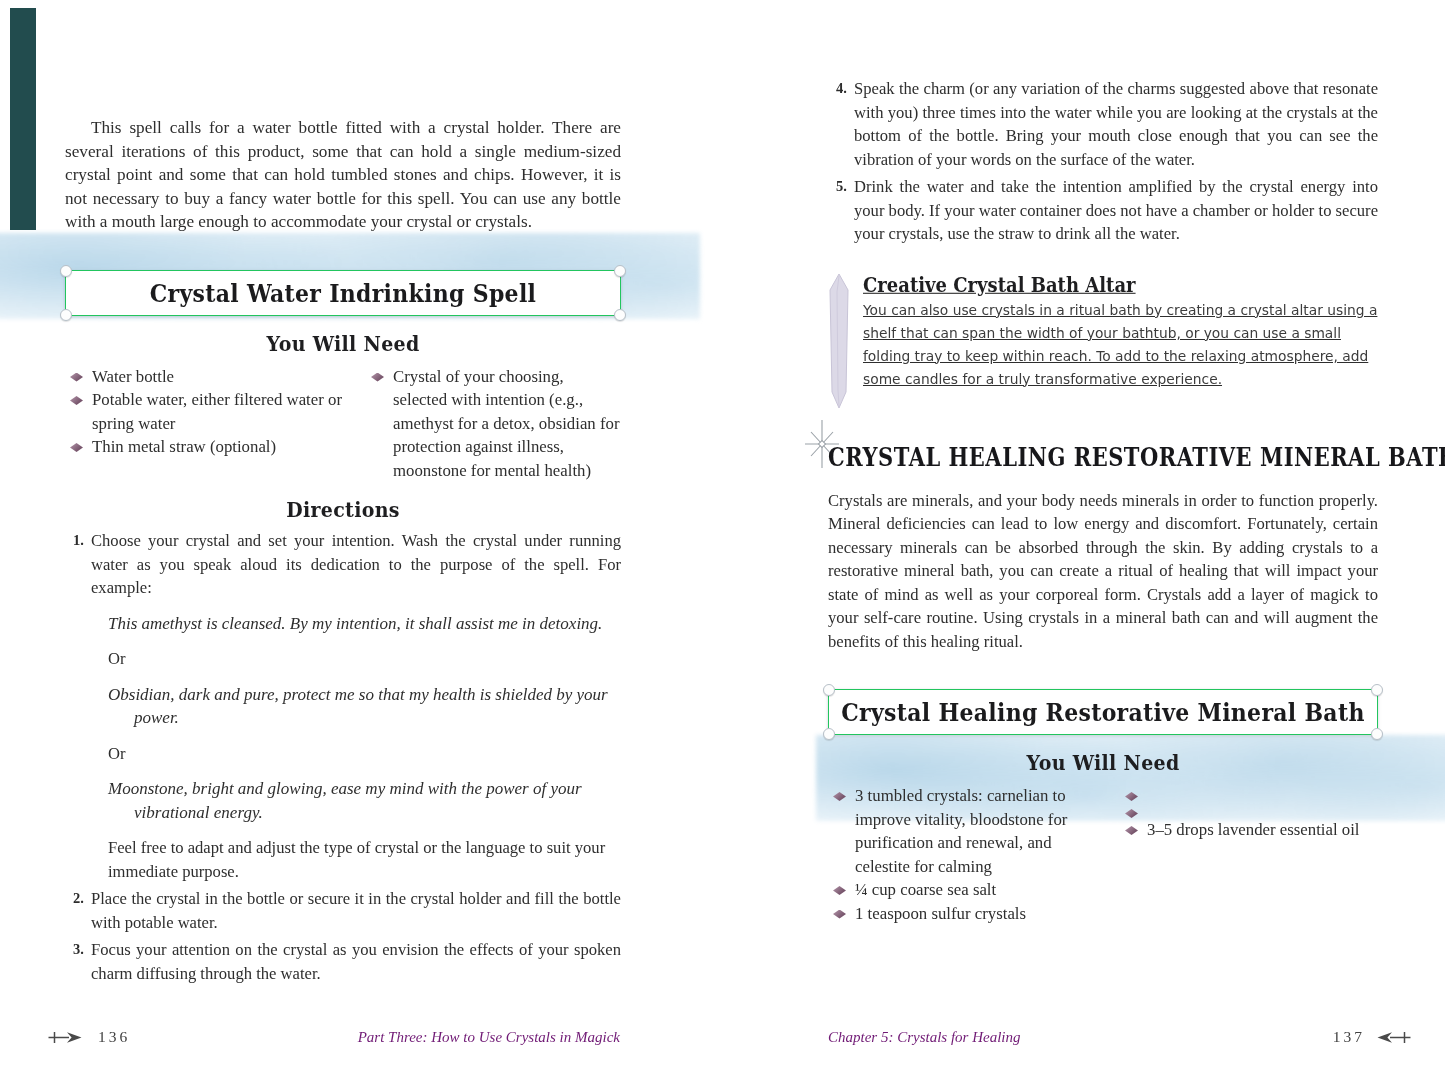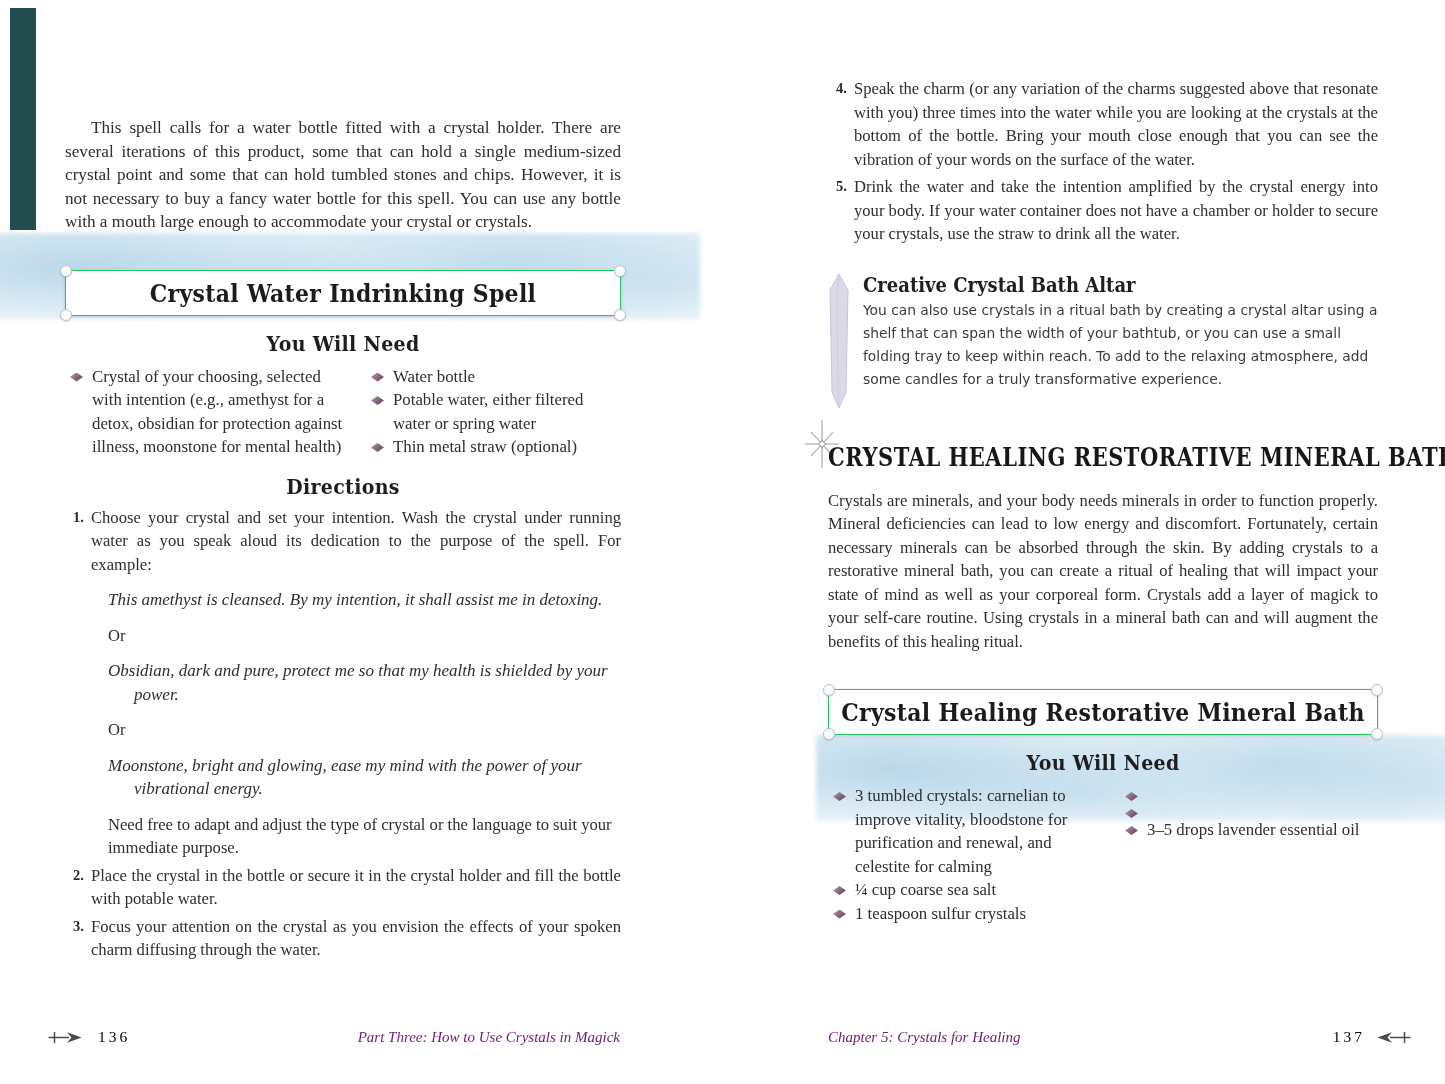--- a/index.html
+++ b/index.html
@@ -60,38 +60,38 @@
   .step-num{flex:0 0 26px;box-sizing:border-box;padding-left:8px;
     font-size:14.5px;font-weight:700;line-height:23.5px;color:#2c2c2c;}
   .step-text{flex:1;font-size:16.6px;line-height:23.5px;text-align:justify;}
   .charm{margin:12px 0 0 43px;padding-left:26px;text-indent:-26px;
     font-style:italic;font-size:17px;line-height:23.5px;}
   .or-line{margin:12px 0 0 43px;font-size:16.6px;line-height:23.5px;}
   .note{margin:12px 0 2px 43px;font-size:16.6px;line-height:23.5px;}
 
   .sidebar{display:flex;margin-top:26px;}
   .crystal{flex:0 0 22px;margin-top:2px;}
-  .sidebar-body{margin-left:13px;flex:1;min-width:0;}
+  .sidebar-body{margin-left:13px;flex:1;min-width:0;text-decoration:underline;}
   .sidebar-title{margin:2px 0 4px;font-family:"DejaVu Serif",serif;font-size:18px;font-weight:600;
     color:#1e1e20;transform:scaleY(1.1);transform-origin:left center;}
   .sidebar-text{margin:0;font-family:"DejaVu Sans","Liberation Sans",sans-serif;
     font-size:13.8px;line-height:23px;color:#3c3c3c;}
 
   .section-head{position:relative;margin-top:32px;}
   .sparkle{position:absolute;left:-26px;top:-24px;z-index:0;}
   .section-title{position:relative;z-index:1;margin:0;font-family:"DejaVu Serif",serif;
     font-size:21px;font-weight:700;letter-spacing:.5px;color:#17171a;
     transform:scaleY(1.25);transform-origin:left center;white-space:nowrap;}
 
   .body-par{margin:20px 0 0;font-size:16.6px;line-height:23.5px;text-align:justify;}
 
   .page-footer{position:absolute;bottom:38px;z-index:2;display:flex;align-items:center;}
   .left-footer{left:48px;right:102px;}
   .right-footer{left:106px;right:34px;}
-  .page-num{font-size:15.5px;letter-spacing:3px;color:#000000;}
+  .page-num{font-size:15.5px;letter-spacing:3px;color:#404040;}
   .left-footer .page-num{margin-left:16px;}
   .right-footer .page-num{margin-left:auto;}
   .footer-title{font-style:italic;font-size:15px;color:#701a75;}
   .left-footer .footer-title{margin-left:auto;}
   .right-footer .ornament{margin-left:12px;}
   .ornament{display:inline-flex;align-items:center;}
 </style>
 </head>
 <body>
 
@@ -111,52 +111,52 @@
         <span class="pin br"></span>
         <h2 class="box-title">Crystal Water Indrinking Spell</h2>
       </div>
 
       <h3 class="sub-heading">You Will Need</h3>
 
       <div class="need-cols">
         <div class="need-col">
             <div class="need-item">
               <span class="diamond"></span>
+              <span class="need-text">Water bottle</span>
+            </div>
+            <div class="need-item">
+              <span class="diamond"></span>
+              <span class="need-text">Potable water, either filtered water or spring water</span>
+            </div>
+            <div class="need-item">
+              <span class="diamond"></span>
+              <span class="need-text">Thin metal straw (optional)</span>
+            </div>
+          </div>
+        <div class="need-col">
+            <div class="need-item">
+              <span class="diamond"></span>
               <span class="need-text">Crystal of your choosing, selected with intention (e.g., amethyst for a detox, obsidian for protection against illness, moonstone for mental health)</span>
-            </div>
-          </div>
-        <div class="need-col">
-            <div class="need-item">
-              <span class="diamond"></span>
-              <span class="need-text">Water bottle</span>
-            </div>
-            <div class="need-item">
-              <span class="diamond"></span>
-              <span class="need-text">Potable water, either filtered water or spring water</span>
-            </div>
-            <div class="need-item">
-              <span class="diamond"></span>
-              <span class="need-text">Thin metal straw (optional)</span>
             </div>
           </div>
       </div>
 
       <h3 class="sub-heading">Directions</h3>
 
       <div class="blocks">
           <div class="step">
             <span class="step-num">1.</span>
             <span class="step-text">Choose your crystal and set your intention. Wash the crystal under running water as you speak aloud its dedication to the purpose of the spell. For example:</span>
           </div>
           <div class="charm">This amethyst is cleansed. By my intention, it shall assist me in detoxing.</div>
           <div class="or-line">Or</div>
           <div class="charm">Obsidian, dark and pure, protect me so that my health is shielded by your power.</div>
           <div class="or-line">Or</div>
           <div class="charm">Moonstone, bright and glowing, ease my mind with the power of your vibrational energy.</div>
-          <div class="note">Need free to adapt and adjust the type of crystal or the language to suit your immediate purpose.</div>
+          <div class="note">Feel free to adapt and adjust the type of crystal or the language to suit your immediate purpose.</div>
           <div class="step">
             <span class="step-num">2.</span>
             <span class="step-text">Place the crystal in the bottle or secure it in the crystal holder and fill the bottle with potable water.</span>
           </div>
           <div class="step">
             <span class="step-num">3.</span>
             <span class="step-text">Focus your attention on the crystal as you envision the effects of your spoken charm diffusing through the water.</span>
           </div>
         </div>
     </div>

